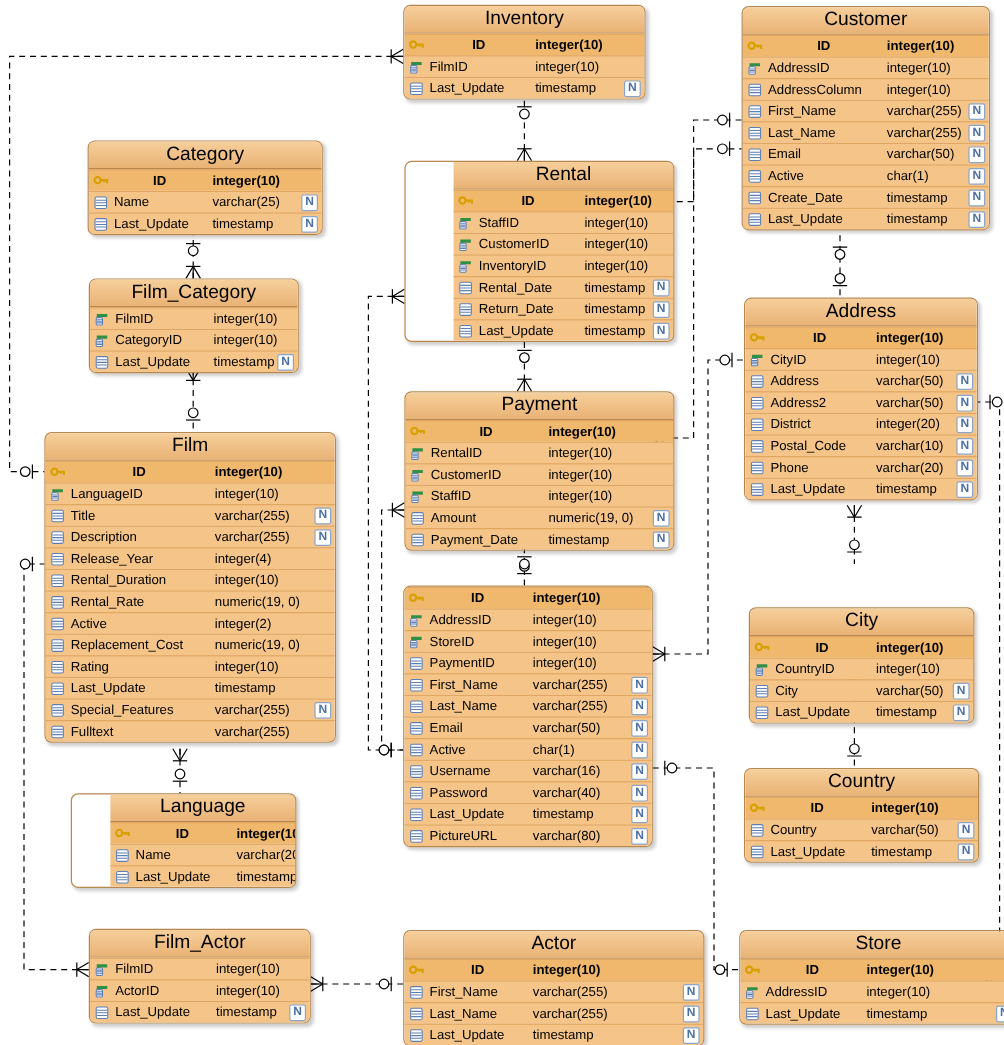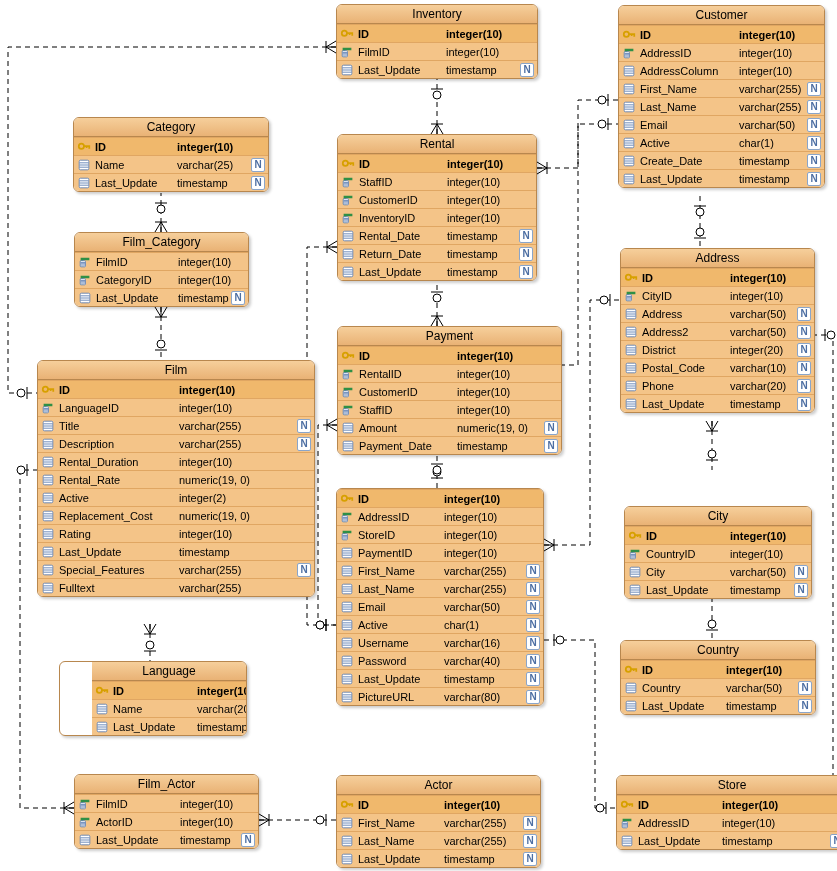--- a/index.html
+++ b/index.html
@@ -16,38 +16,38 @@
   .entity {
     position: absolute;
     border: 1px solid #b8874e;
     border-radius: 6px;
     box-shadow: 2px 2px 3px rgba(0,0,0,.2);
     overflow: hidden;
     box-sizing: border-box;
   }
   .entity-title {
     text-align: center;
-    font-size: 12px;
+    font-size: 16px;
     padding: 2px 0 2px 0;
     border-bottom: 1px solid #b8874e;
     background: linear-gradient(#f6cf9b,#e9b275);
     font-weight: 400;
   }
   .row {
     display: flex;
     align-items: center;
     height: 18px;
     border-top: 1px solid #e0a662;
     background: #f4c488;
     padding: 0 2px;
     box-sizing: border-box;
     gap: 2px;
   }
   .row.pk { background: #f0b86c; font-weight: bold; }
-  .row.pk .colname { font-weight: bold; }
+  .row.pk .colname { font-weight: bold; text-align: center; }
   .row.pk .coltype { font-weight: bold; }
   .ico { width:15px; height:15px; flex:0 0 15px; display:flex; align-items:center; justify-content:center; }
   .colname { flex: 0 0 auto; min-width: 0; padding-left: 2px; white-space: nowrap; }
   .row.fk .colname { }
   .coltype { flex: 1 1 auto; text-align: left; padding-left: 4px; white-space: nowrap; }
   .nullflag {
     flex: 0 0 14px; width:14px; height:14px; box-sizing:border-box;
     background:#fff; border:1px solid #8aa5c9; border-radius:2px;
     font-size:10px; font-weight:bold; color:#4d6fa3; text-align:center; line-height:12px;
     margin-right:1px;
@@ -504,21 +504,21 @@
             <line x1="3" y1="5.5" x2="13" y2="5.5" stroke="#5d7eb2"></line>
             <line x1="3" y1="8" x2="13" y2="8" stroke="#5d7eb2"></line>
             <line x1="3" y1="10.5" x2="13" y2="10.5" stroke="#5d7eb2"></line>
           </svg>
         </span>
         <span class="colname">Last_Update</span>
         <span class="coltype">timestamp</span>
         <span class="nullflag">N</span>
       </div>
     </div>
-    <div class="entity" style="left: 337px; top: 134px; width: 200px; --name-w: 82px;">
+    <div class="entity" style="left: 337px; top: 134px; width: 225px; padding-left: 40px; --name-w: 82px;">
       <div class="entity-title">Rental</div>
       <div class="row pk">
         <span class="ico">
           <svg width="14" height="14" viewBox="0 0 16 16">
             <circle cx="5" cy="7" r="3" fill="none" stroke="#d7a000" stroke-width="2"></circle>
             <path d="M7 7 L14 7 L14 10 M11 7 L11 9" stroke="#d7a000" stroke-width="2" fill="none"></path>
           </svg>
         </span>
         <span class="colname">ID</span>
         <span class="coltype">integer(10)</span>
@@ -705,21 +705,21 @@
             <line x1="3" y1="5.5" x2="13" y2="5.5" stroke="#5d7eb2"></line>
             <line x1="3" y1="8" x2="13" y2="8" stroke="#5d7eb2"></line>
             <line x1="3" y1="10.5" x2="13" y2="10.5" stroke="#5d7eb2"></line>
           </svg>
         </span>
         <span class="colname">Last_Update</span>
         <span class="coltype">timestamp</span>
         <span class="nullflag">N</span>
       </div>
     </div>
-    <div class="entity" style="left: 37px; top: 360px; width: 278px; --name-w: 114px;">
+    <div class="entity" style="left: 37px; top: 360px; width: 243px; --name-w: 114px;">
       <div class="entity-title">Film</div>
       <div class="row pk">
         <span class="ico">
           <svg width="14" height="14" viewBox="0 0 16 16">
             <circle cx="5" cy="7" r="3" fill="none" stroke="#d7a000" stroke-width="2"></circle>
             <path d="M7 7 L14 7 L14 10 M11 7 L11 9" stroke="#d7a000" stroke-width="2" fill="none"></path>
           </svg>
         </span>
         <span class="colname">ID</span>
         <span class="coltype">integer(10)</span>
@@ -757,20 +757,33 @@
           <svg width="14" height="14" viewBox="0 0 16 16">
             <rect x="2.5" y="2.5" width="11" height="11" rx="1.5" fill="#fff" stroke="#5d7eb2"></rect>
             <line x1="3" y1="5.5" x2="13" y2="5.5" stroke="#5d7eb2"></line>
             <line x1="3" y1="8" x2="13" y2="8" stroke="#5d7eb2"></line>
             <line x1="3" y1="10.5" x2="13" y2="10.5" stroke="#5d7eb2"></line>
           </svg>
         </span>
         <span class="colname">Description</span>
         <span class="coltype">varchar(255)</span>
         <span class="nullflag">N</span>
+      </div>
+      <div class="row">
+        <span class="ico">
+          <svg width="14" height="14" viewBox="0 0 16 16">
+            <rect x="2.5" y="2.5" width="11" height="11" rx="1.5" fill="#fff" stroke="#5d7eb2"></rect>
+            <line x1="3" y1="5.5" x2="13" y2="5.5" stroke="#5d7eb2"></line>
+            <line x1="3" y1="8" x2="13" y2="8" stroke="#5d7eb2"></line>
+            <line x1="3" y1="10.5" x2="13" y2="10.5" stroke="#5d7eb2"></line>
+          </svg>
+        </span>
+        <span class="colname">Release_Year</span>
+        <span class="coltype">integer(4)</span>
+        <span class="nullflag empty">N</span>
       </div>
       <div class="row">
         <span class="ico">
           <svg width="14" height="14" viewBox="0 0 16 16">
             <rect x="2.5" y="2.5" width="11" height="11" rx="1.5" fill="#fff" stroke="#5d7eb2"></rect>
             <line x1="3" y1="5.5" x2="13" y2="5.5" stroke="#5d7eb2"></line>
             <line x1="3" y1="8" x2="13" y2="8" stroke="#5d7eb2"></line>
             <line x1="3" y1="10.5" x2="13" y2="10.5" stroke="#5d7eb2"></line>
           </svg>
         </span>
@@ -1281,21 +1294,21 @@
             <line x1="3" y1="5.5" x2="13" y2="5.5" stroke="#5d7eb2"></line>
             <line x1="3" y1="8" x2="13" y2="8" stroke="#5d7eb2"></line>
             <line x1="3" y1="10.5" x2="13" y2="10.5" stroke="#5d7eb2"></line>
           </svg>
         </span>
         <span class="colname">Last_Update</span>
         <span class="coltype">timestamp</span>
         <span class="nullflag">N</span>
       </div>
     </div>
-    <div class="entity" style="left: 336px; top: 775px; width: 205px; --name-w: 80px;">
+    <div class="entity" style="left: 336px; top: 775px; width: 251px; --name-w: 80px;">
       <div class="entity-title">Actor</div>
       <div class="row pk">
         <span class="ico">
           <svg width="14" height="14" viewBox="0 0 16 16">
             <circle cx="5" cy="7" r="3" fill="none" stroke="#d7a000" stroke-width="2"></circle>
             <path d="M7 7 L14 7 L14 10 M11 7 L11 9" stroke="#d7a000" stroke-width="2" fill="none"></path>
           </svg>
         </span>
         <span class="colname">ID</span>
         <span class="coltype">integer(10)</span>

